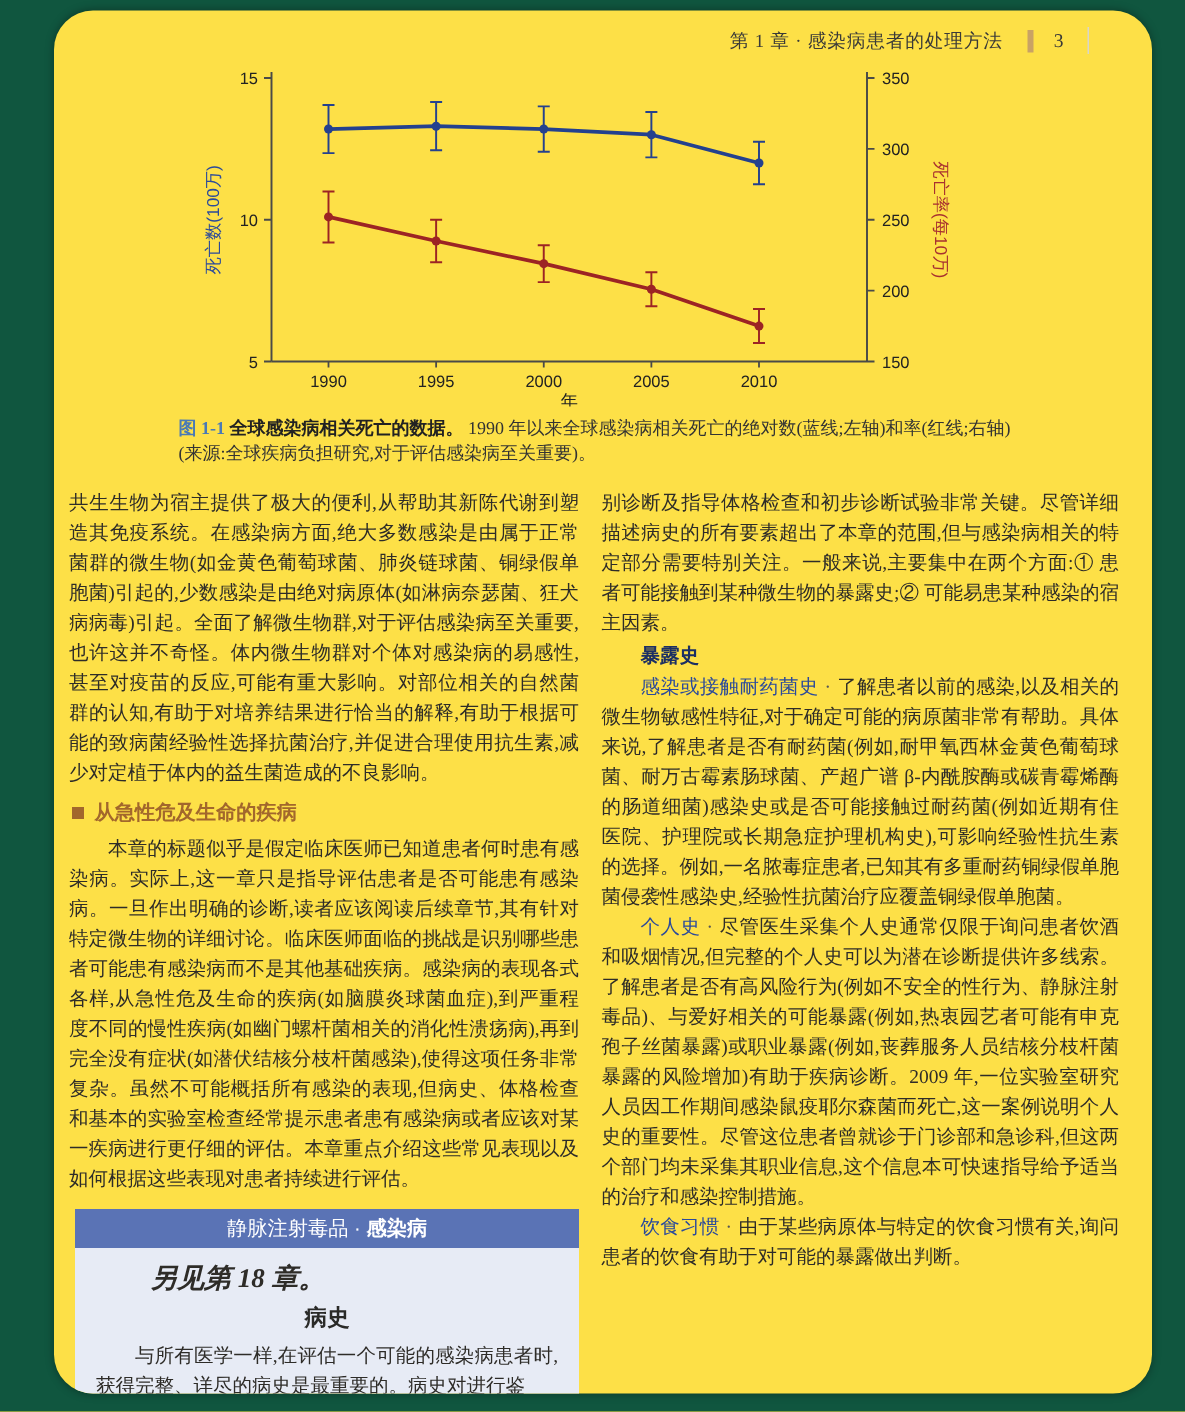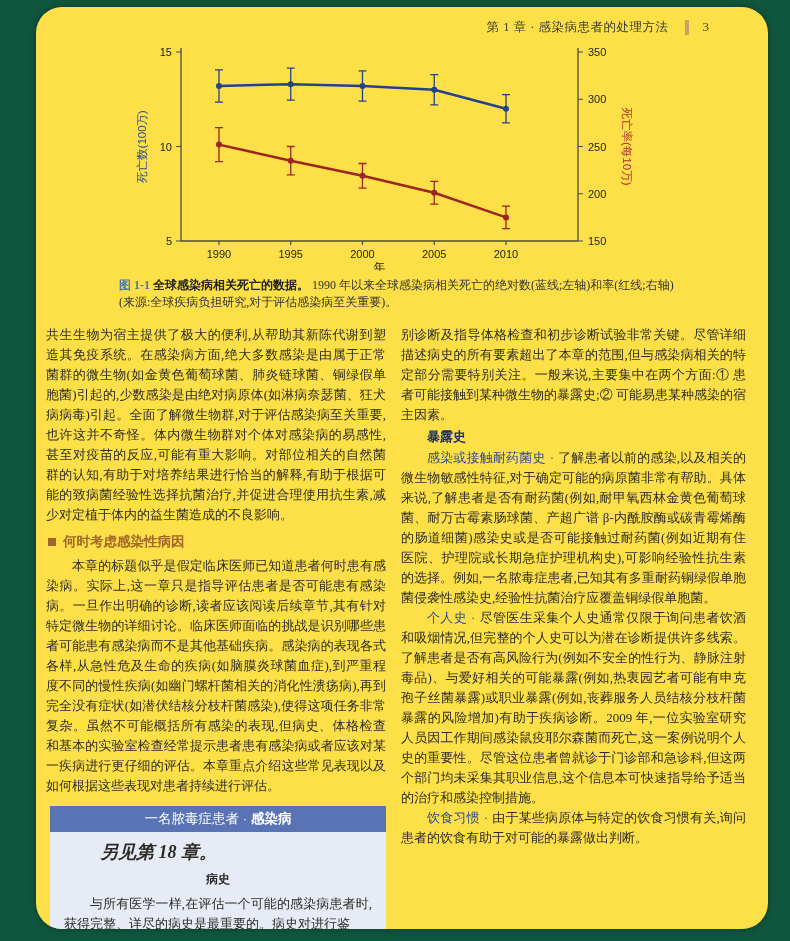--- a/index.html
+++ b/index.html
@@ -55,21 +55,21 @@
   
   .approach-box { margin-top:10px; margin-left:4px; }
   .box-header {
     background:#5a73b5; color:#fff; text-align:center;
     font-family:"Liberation Sans","DejaVu Sans",sans-serif;
     font-size:13.5px; height:26px; line-height:26px;
   }
   .box-header b { font-weight:bold; }
   .box-body { background:#e7ebf5; padding:10px 14px 16px 14px; min-height:105px; }
   .see-also { font-weight:bold; font-style:italic; text-indent:2em; font-size:18px; }
-  .box-subtitle { text-align:center; font-size:12px; font-weight:bold; color:#2a2a28; margin:7px 0 5px 0; }
+  .box-subtitle { text-align:center; font-size:15px; font-weight:bold; color:#2a2a28; margin:7px 0 5px 0; }
 </style>
 </head>
 <body>
 
 <div class="page">
 
   <div class="page-header">
     <span class="chapter">第 1 章 · 感染病患者的处理方法</span>
     <span class="gold-bar"></span>
     <span class="pagenum">3</span>
@@ -159,27 +159,27 @@
     <span>1990 年以来全球感染病相关死亡的绝对数(蓝线;左轴)和率(红线;右轴)</span><br>
     <span>(来源:全球疾病负担研究,对于评估感染病至关重要)。</span>
   </div>
 
   <div class="columns">
 
     <div class="col left">
       <p class="noindent">共生生物为宿主提供了极大的便利,从帮助其新陈代谢到塑造其免疫系统。在感染病方面,绝大多数感染是由属于正常菌群的微生物(如金黄色葡萄球菌、肺炎链球菌、铜绿假单胞菌)引起的,少数感染是由绝对病原体(如淋病奈瑟菌、狂犬病病毒)引起。全面了解微生物群,对于评估感染病至关重要,也许这并不奇怪。体内微生物群对个体对感染病的易感性,甚至对疫苗的反应,可能有重大影响。对部位相关的自然菌群的认知,有助于对培养结果进行恰当的解释,有助于根据可能的致病菌经验性选择抗菌治疗,并促进合理使用抗生素,减少对定植于体内的益生菌造成的不良影响。</p>
       <h3 class="sec-head">
         <span class="sq"></span>
-        <span>何时考虑感染性病因</span>
+        <span>从急性危及生命的疾病</span>
       </h3>
       <p>本章的标题似乎是假定临床医师已知道患者何时患有感染病。实际上,这一章只是指导评估患者是否可能患有感染病。一旦作出明确的诊断,读者应该阅读后续章节,其有针对特定微生物的详细讨论。临床医师面临的挑战是识别哪些患者可能患有感染病而不是其他基础疾病。感染病的表现各式各样,从急性危及生命的疾病(如脑膜炎球菌血症),到严重程度不同的慢性疾病(如幽门螺杆菌相关的消化性溃疡病),再到完全没有症状(如潜伏结核分枝杆菌感染),使得这项任务非常复杂。虽然不可能概括所有感染的表现,但病史、体格检查和基本的实验室检查经常提示患者患有感染病或者应该对某一疾病进行更仔细的评估。本章重点介绍这些常见表现以及如何根据这些表现对患者持续进行评估。</p>
 
       <div class="approach-box">
         <div class="box-header">
-          <span>一名脓毒症患者 · </span><b>感染病</b>
+          <span>静脉注射毒品 · </span><b>感染病</b>
         </div>
         <div class="box-body">
           <p class="see-also">另见第 18 章。</p>
           <h4 class="box-subtitle">病史</h4>
           <p>与所有医学一样,在评估一个可能的感染病患者时,获得完整、详尽的病史是最重要的。病史对进行鉴</p>
         </div>
       </div>
     </div>
 
     <div class="col right">

